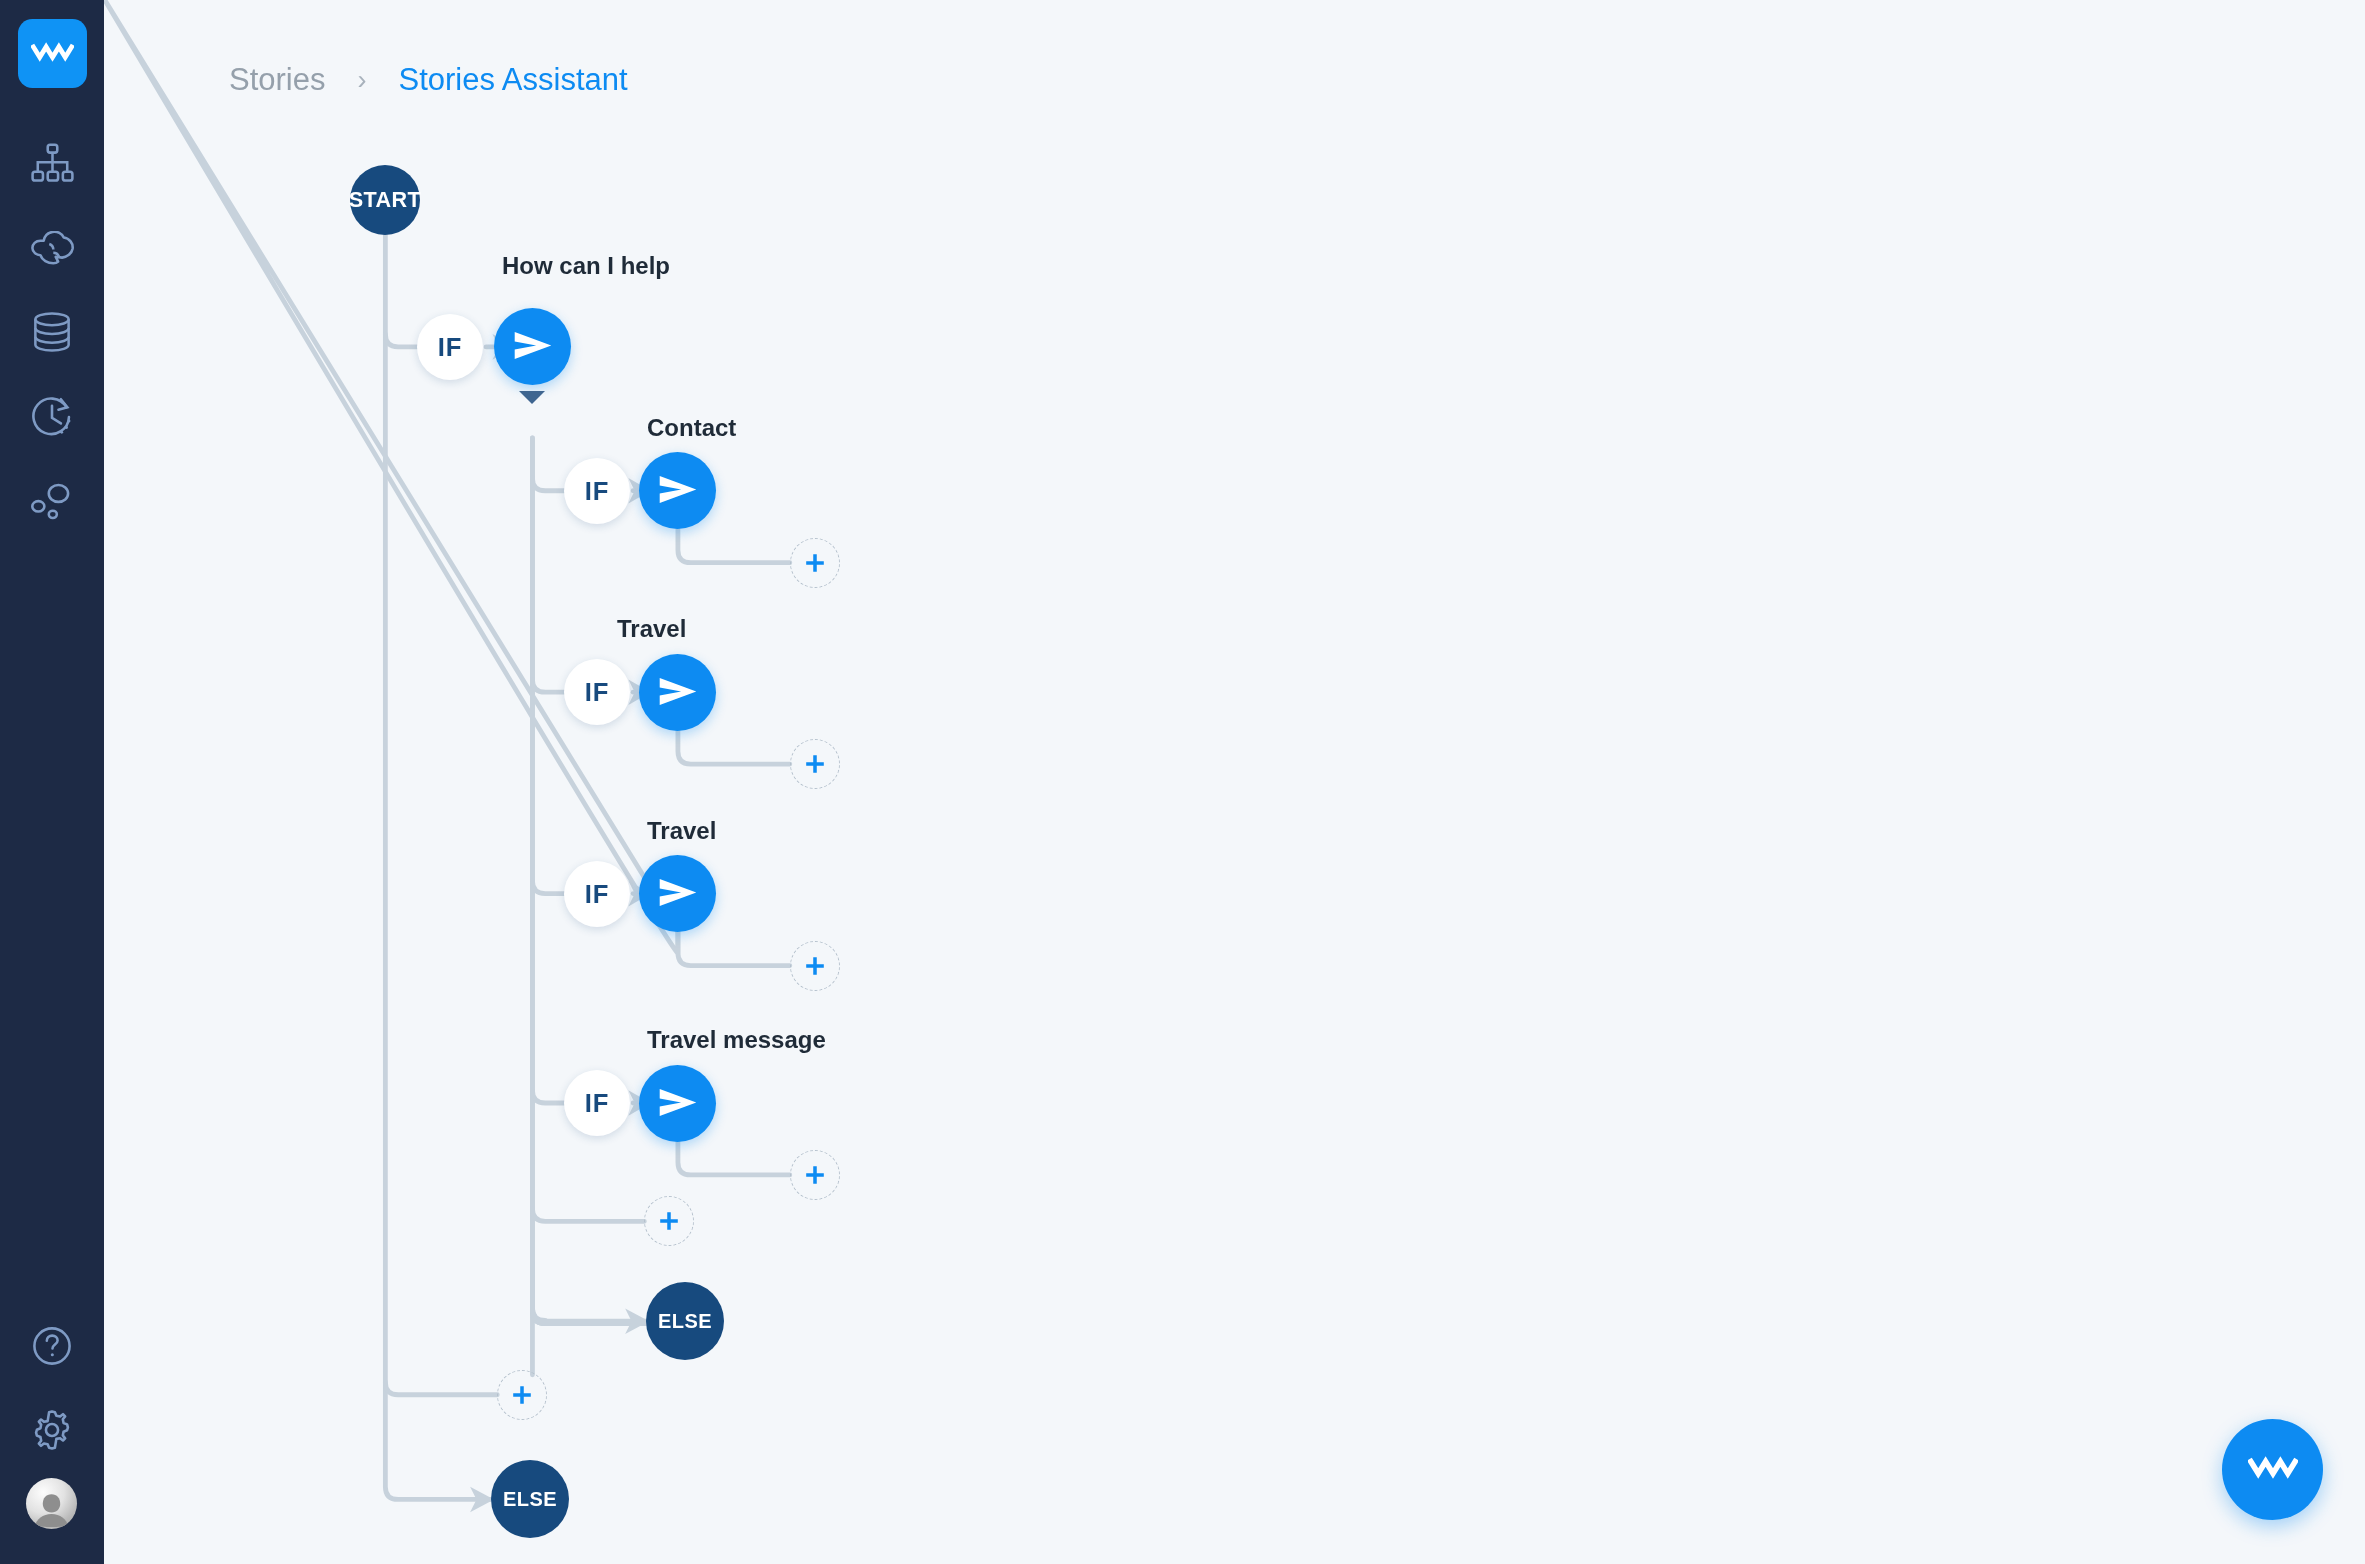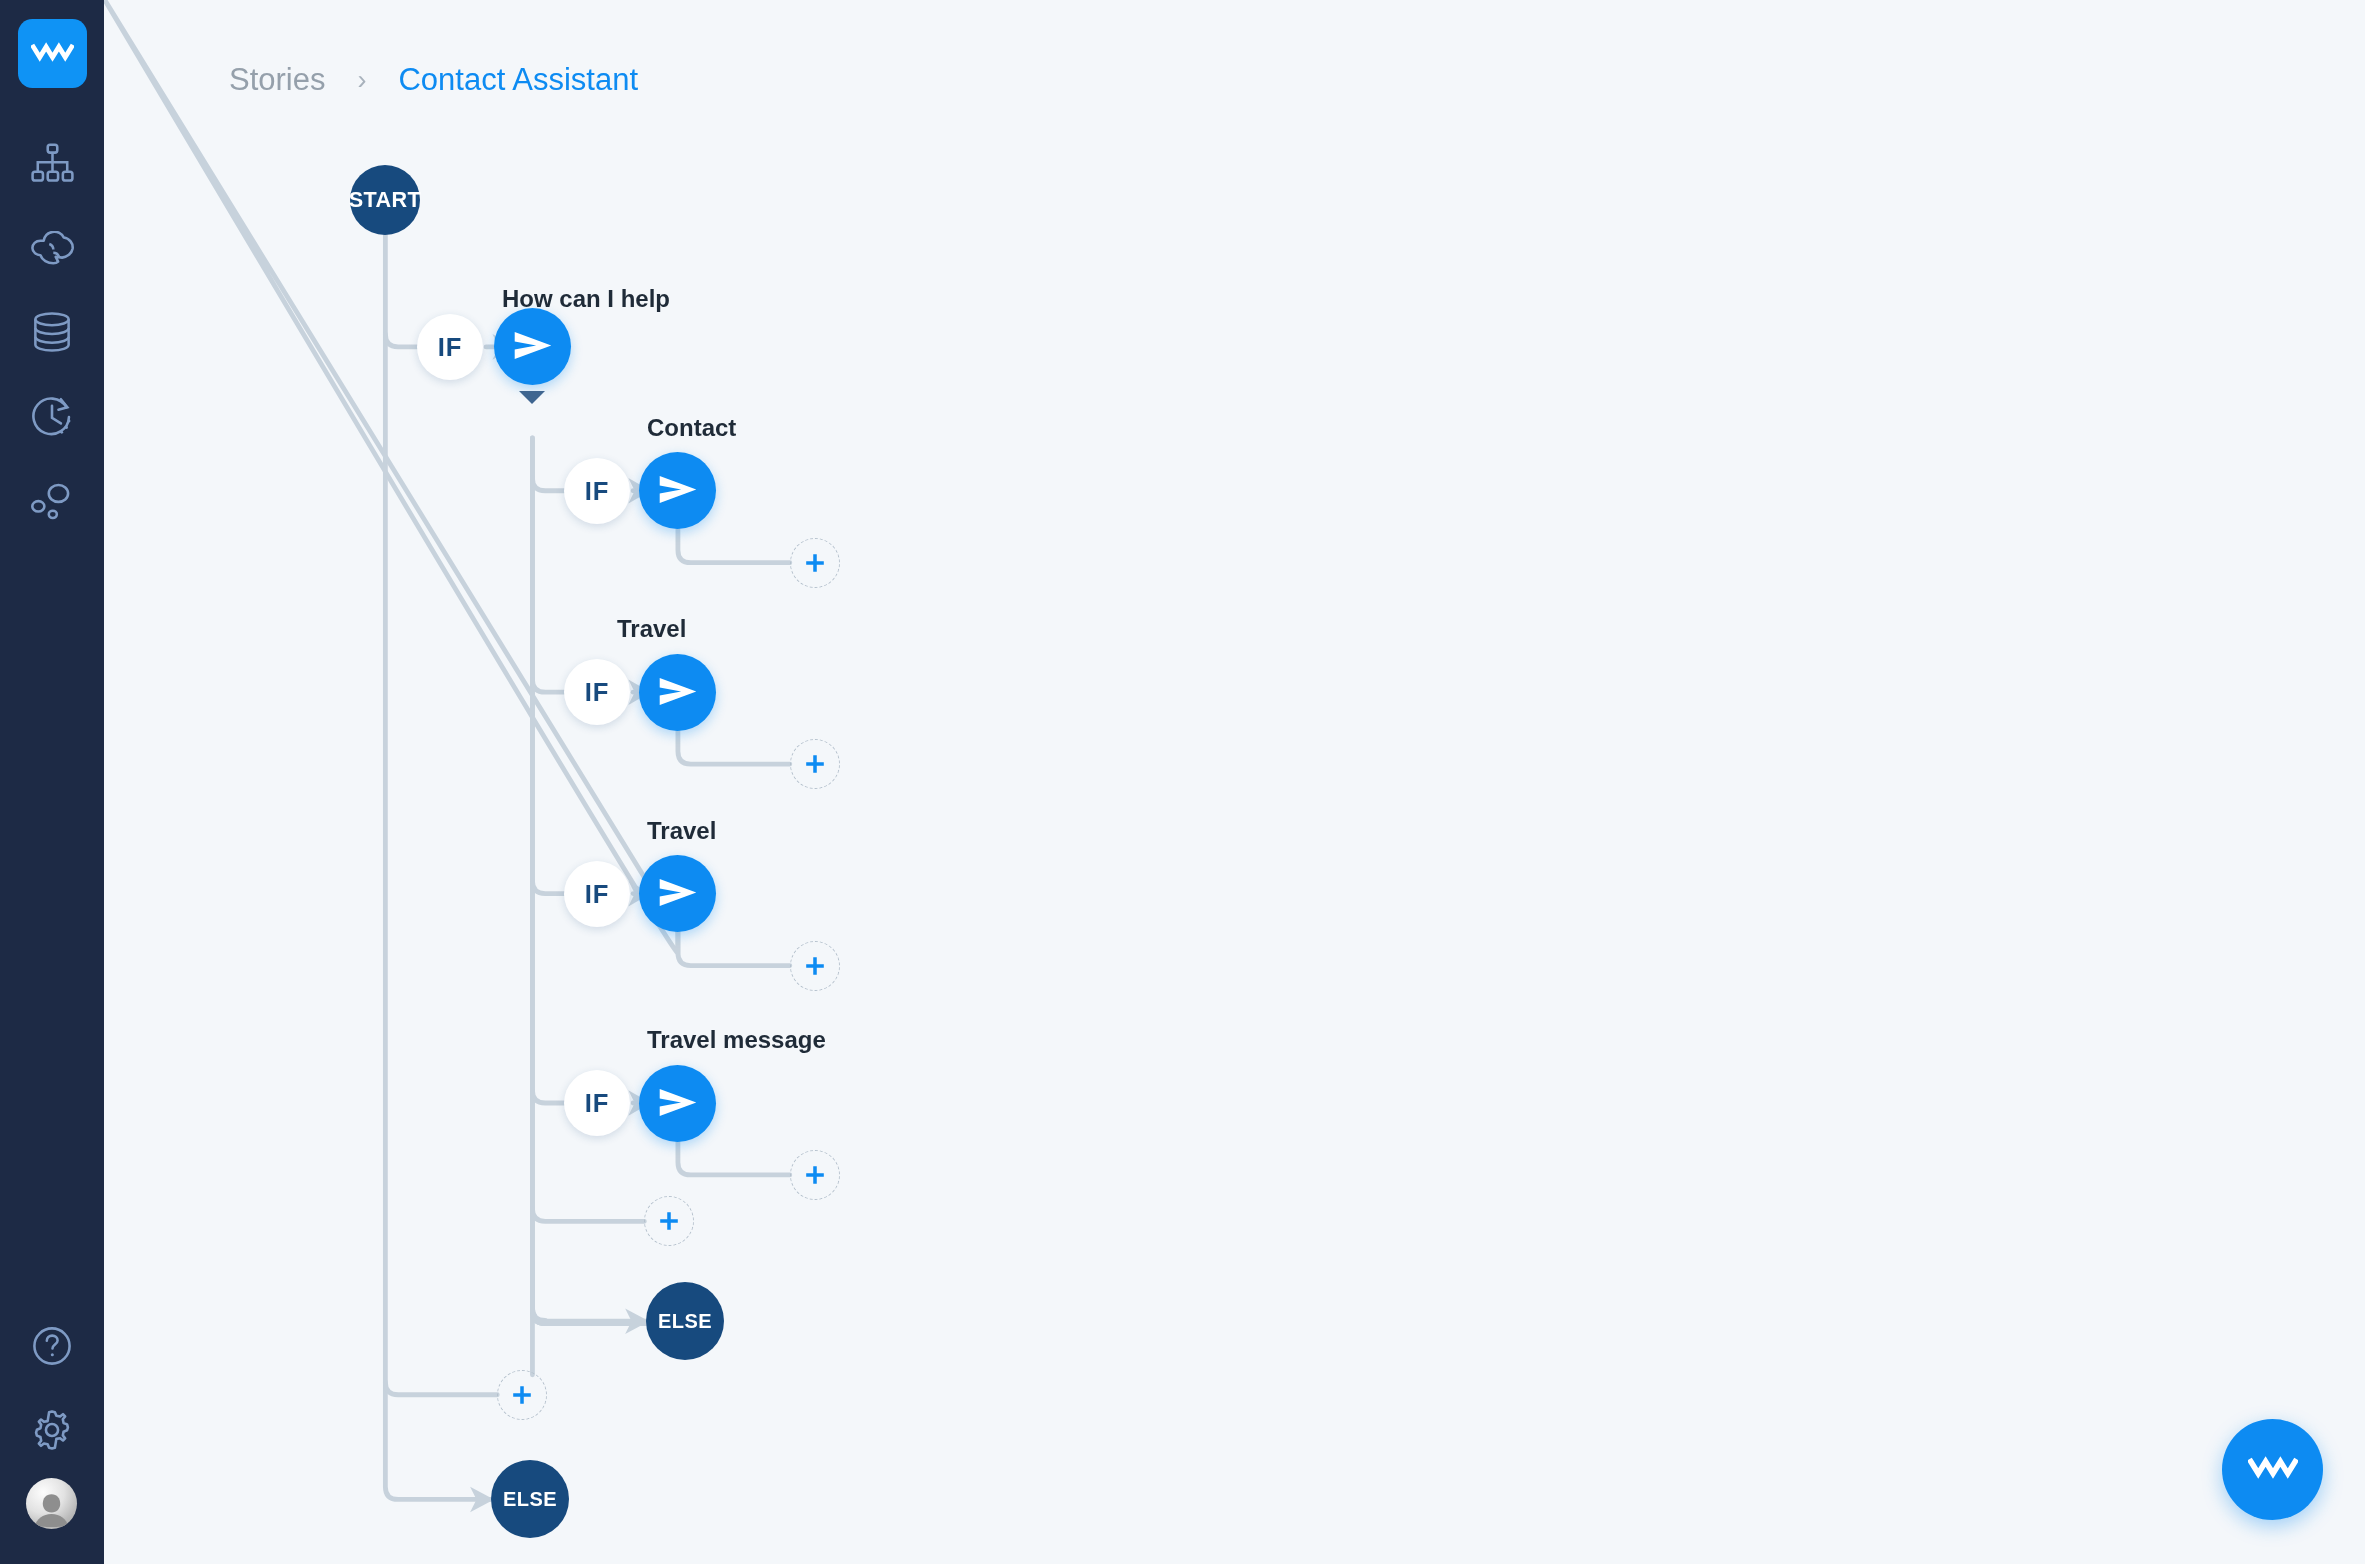--- a/index.html
+++ b/index.html
@@ -214,21 +214,21 @@
           <path d="M32 4c-7 0-11 5-11 12 0 6 4 11 11 11s11-5 11-11c0-7-4-12-11-12z" fill="#8e8e8e"></path>
           <path d="M32 29c-11 0-19 7-21 15 0 2 42 2 42 0-2-8-10-15-21-15z" fill="#8e8e8e"></path>
         </svg>
       </span>
     </div>
   </nav>
 
   <div id="breadcrumb">
     <span class="crumb-root">Stories</span>
     <span class="crumb-sep">›</span>
-    <span class="crumb-current">Contact Assistant</span>
+    <span class="crumb-current">Stories Assistant</span>
   </div>
 
   <div id="canvas">
 
     <svg id="wires" viewBox="0 0 2960 1958" preserveAspectRatio="none">
       <g fill="none" stroke="#c7d2dc" stroke-width="6" stroke-linecap="round">
 
         <path d="M352 294 V1860 Q352 1876 368 1876 H484"></path>
 
         <path d="M352 418 Q352 434 368 434 H392"></path>
@@ -284,21 +284,21 @@
     </svg>
 
     <div class="node node-dark node-start" style="left:246px; top:165px;">
       <span>START</span>
     </div>
 
     <div class="node node-if" style="left:313px; top:314px;">
       <span>IF</span>
     </div>
 
-    <div class="node-label" style="left:398px; top:285px;">How can I help</div>
+    <div class="node-label" style="left:398px; top:252px;">How can I help</div>
 
     <div class="node node-send" style="left:390px; top:308px;">
       <span>
         <svg width="42" height="35" viewBox="0 0 52 44" fill="#ffffff">
           <path d="M3 5 L49 22 L3 39 L3 27 L30 22 L3 17 Z"></path>
         </svg>
       </span>
     </div>
 
     <div class="collapse-caret" style="left:415px; top:391px;"></div>

